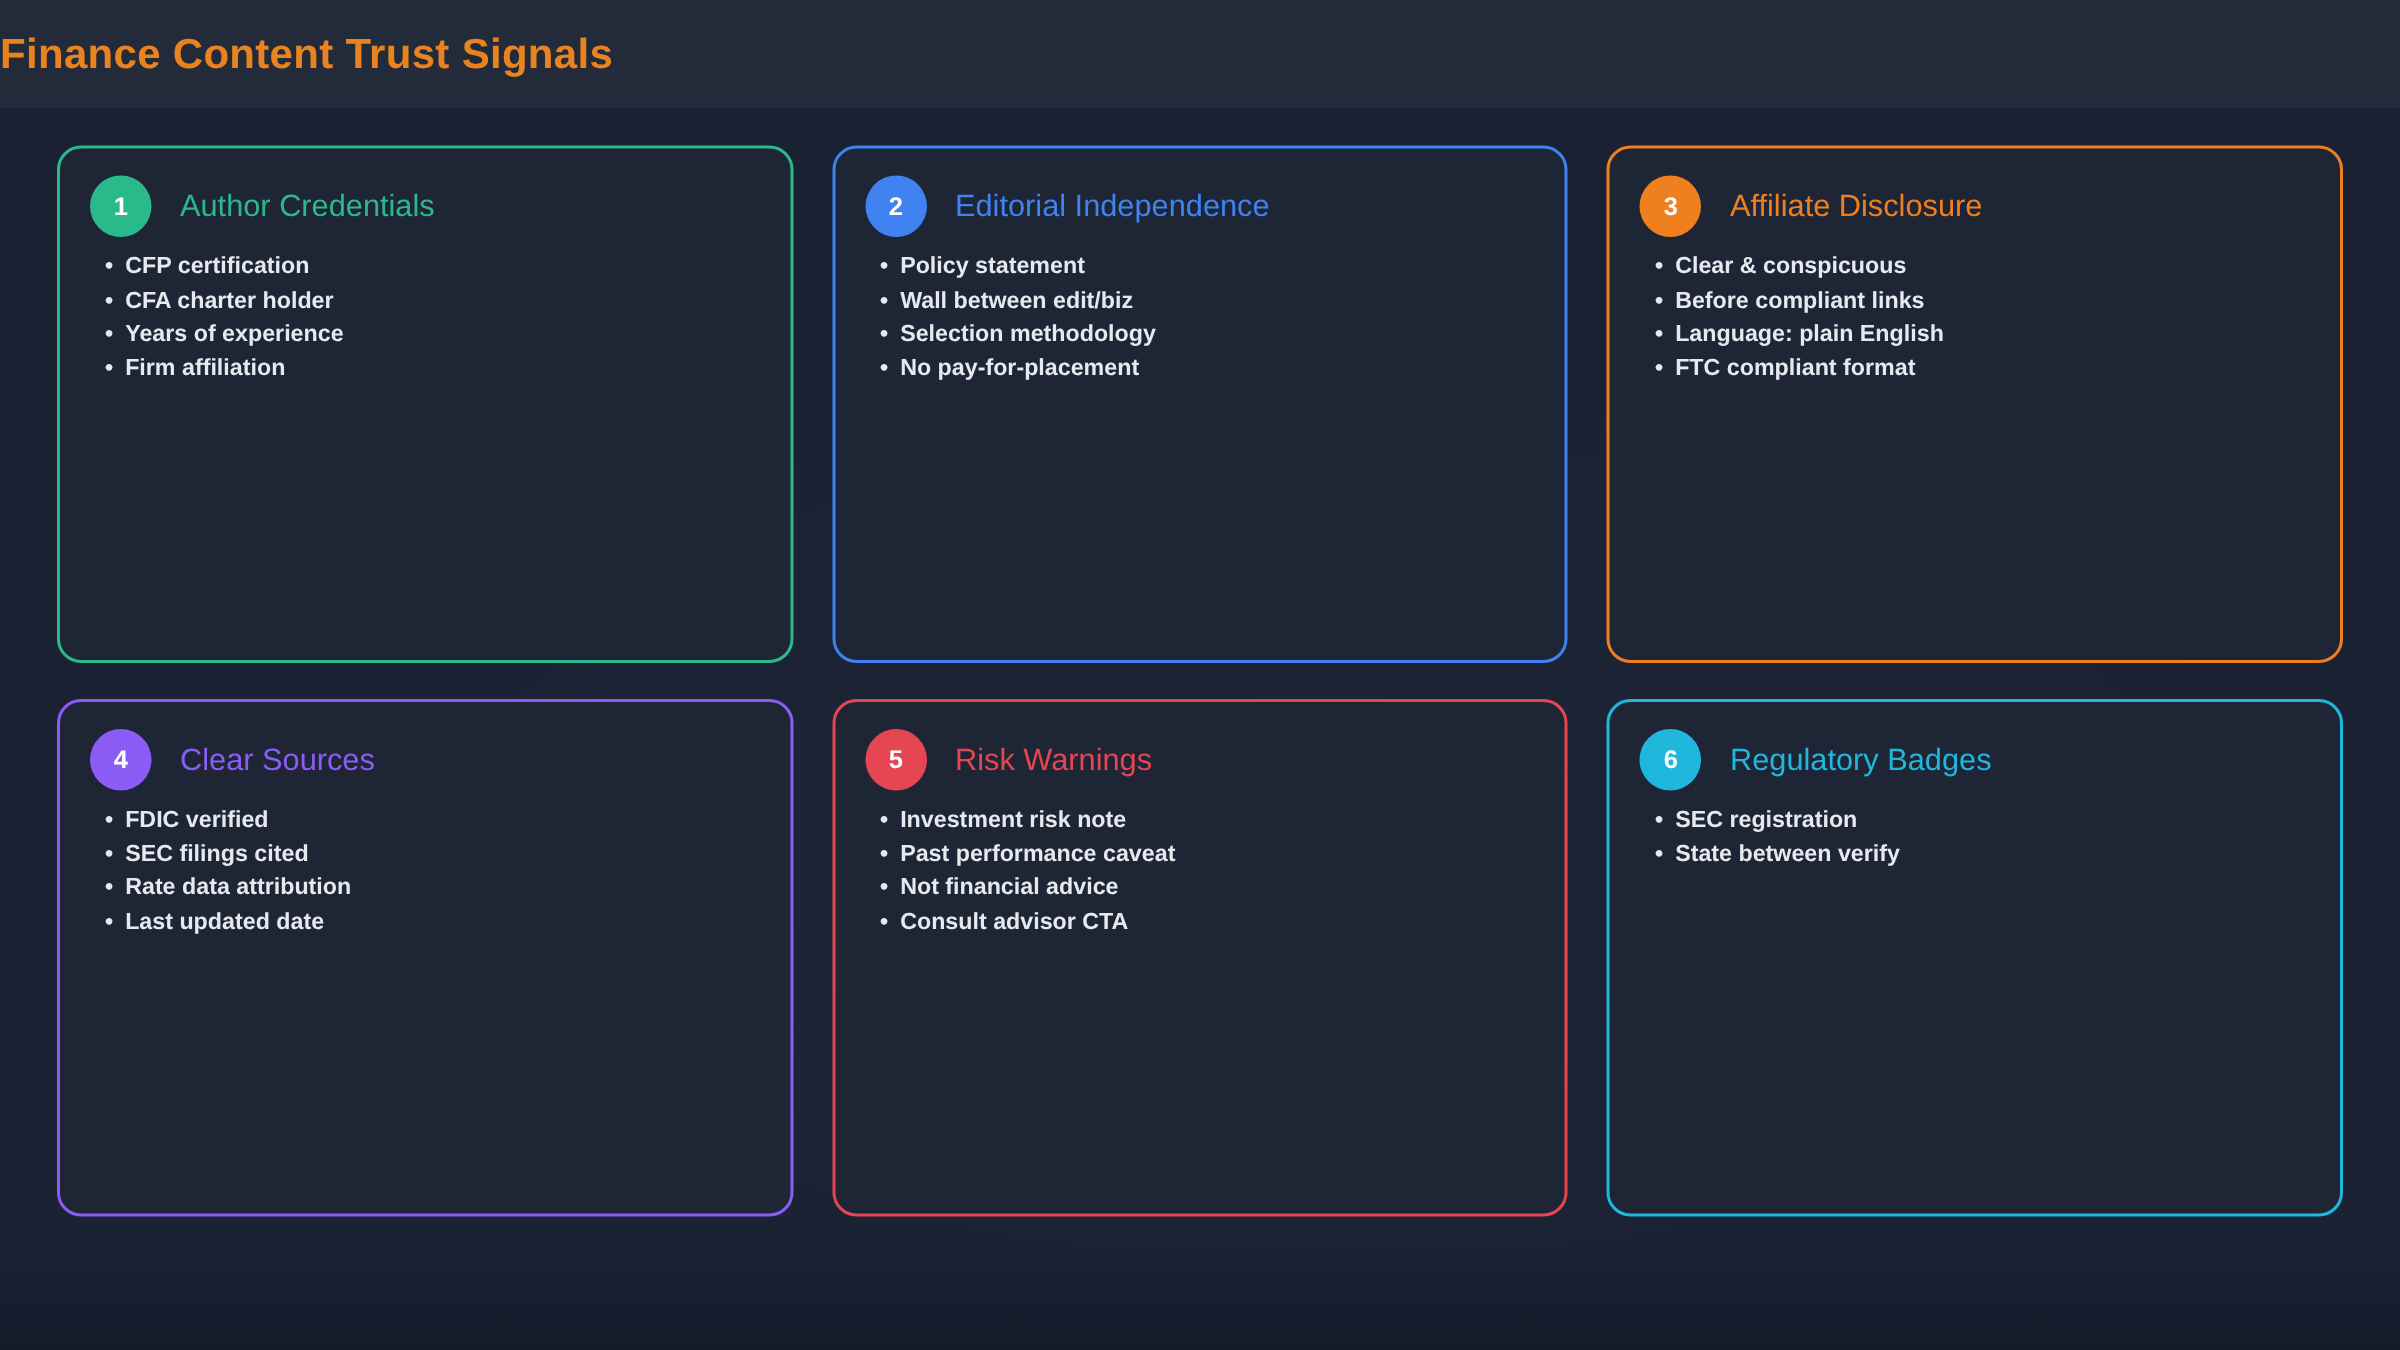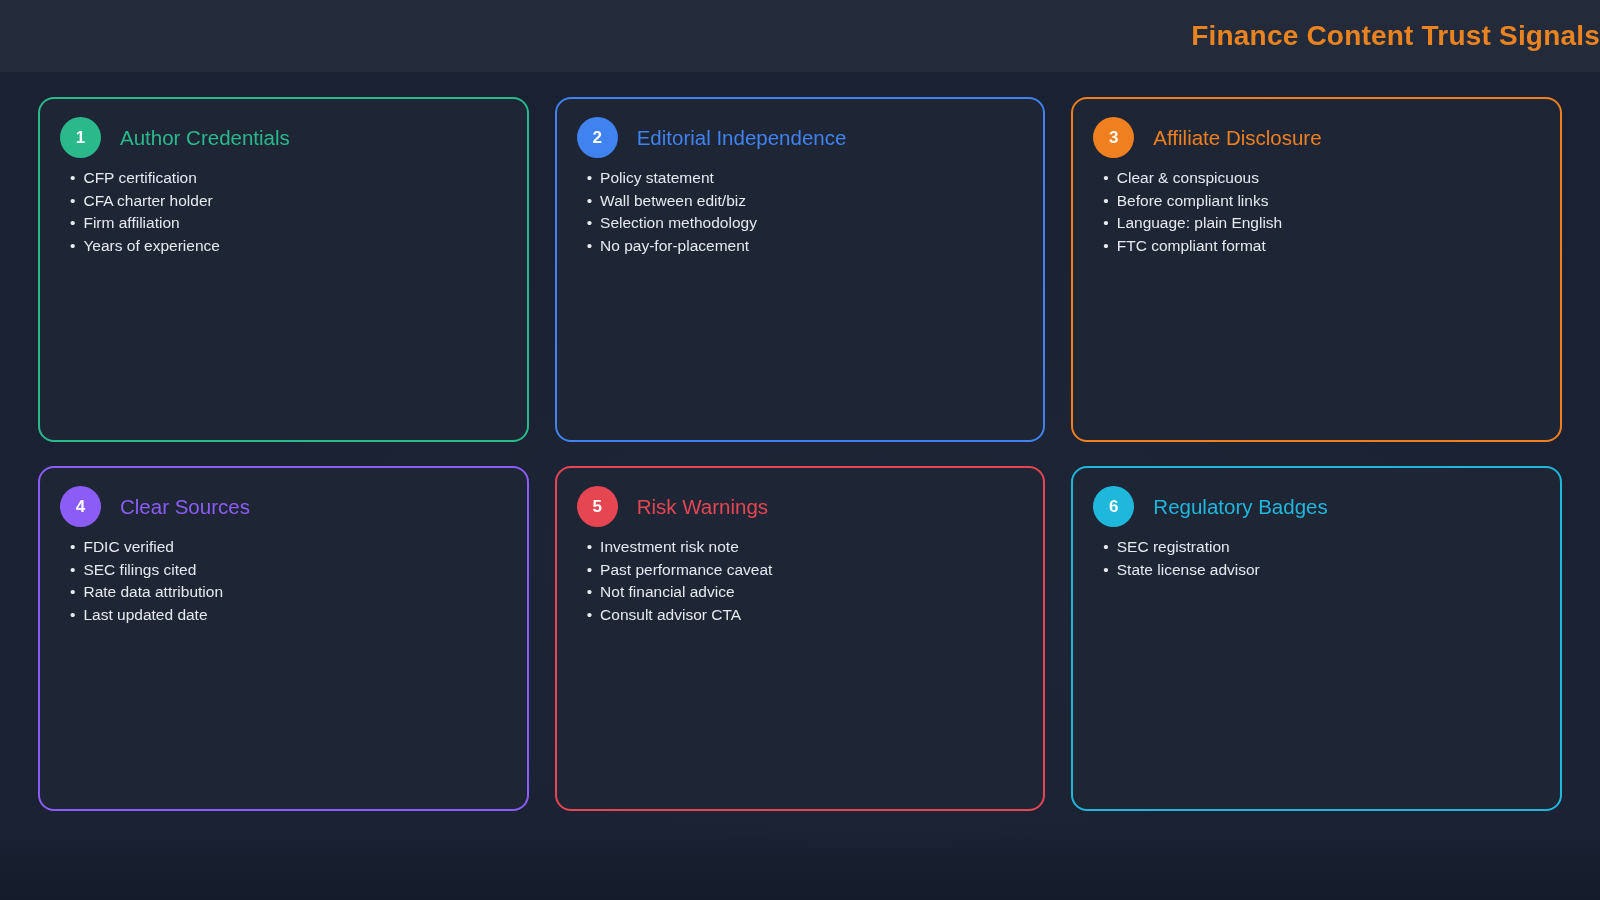--- a/index.html
+++ b/index.html
@@ -12,21 +12,21 @@
   body {
     background:
       radial-gradient(1200px 600px at 55% 60%, rgba(255,255,255,0.015), rgba(0,0,0,0) 60%),
       linear-gradient(180deg, var(--page-bg, #1a2132) 0%, #1a2233 92%, #141b2b 100%);
   }
   .header {
     height: 72px;
     background: var(--header-bg, #232b3b);
     display: flex;
     align-items: center;
-    justify-content: flex-end;
+    justify-content: flex-start;
   }
   .page-title {
     color: var(--title-color, #e98320);
     font-size: 28px;
     font-weight: bold;
     letter-spacing: 0.2px;
   }
   .grid {
     padding: 25px 38px 0 38px;
     display: grid;
@@ -61,20 +61,21 @@
     flex: 0 0 auto;
   }
   .card-title {
     color: var(--accent, #888);
     font-size: 20.5px;
     font-weight: normal;
   }
   .card-list {
     list-style: none;
     padding-left: 10px;
+    font-weight: bold;
   }
   .card-list li {
     color: var(--text-color, #e6e9ee);
     font-size: 15.5px;
     line-height: 22.5px;
   }
   .card-list li::before {
     content: "\2022";
     margin-right: 8px;
   }
@@ -89,22 +90,22 @@
 <main class="grid">
 
   <section class="card" style="--accent: #2ab98a;">
     <div class="card-header">
       <div class="badge">1</div>
       <h2 class="card-title">Author Credentials</h2>
     </div>
     <ul class="card-list">
       <li>CFP certification</li>
       <li>CFA charter holder</li>
+      <li>Years of experience</li>
       <li>Firm affiliation</li>
-      <li>Years of experience</li>
     </ul>
   </section>
 
   <section class="card" style="--accent: #3f82f0;">
     <div class="card-header">
       <div class="badge">2</div>
       <h2 class="card-title">Editorial Independence</h2>
     </div>
     <ul class="card-list">
       <li>Policy statement</li>
@@ -153,17 +154,17 @@
     </ul>
   </section>
 
   <section class="card" style="--accent: #20b7dd;">
     <div class="card-header">
       <div class="badge">6</div>
       <h2 class="card-title">Regulatory Badges</h2>
     </div>
     <ul class="card-list">
       <li>SEC registration</li>
-      <li>State license advisor</li>
+      <li>State between verify</li>
     </ul>
   </section>
 
 </main>
 
 </body></html>

